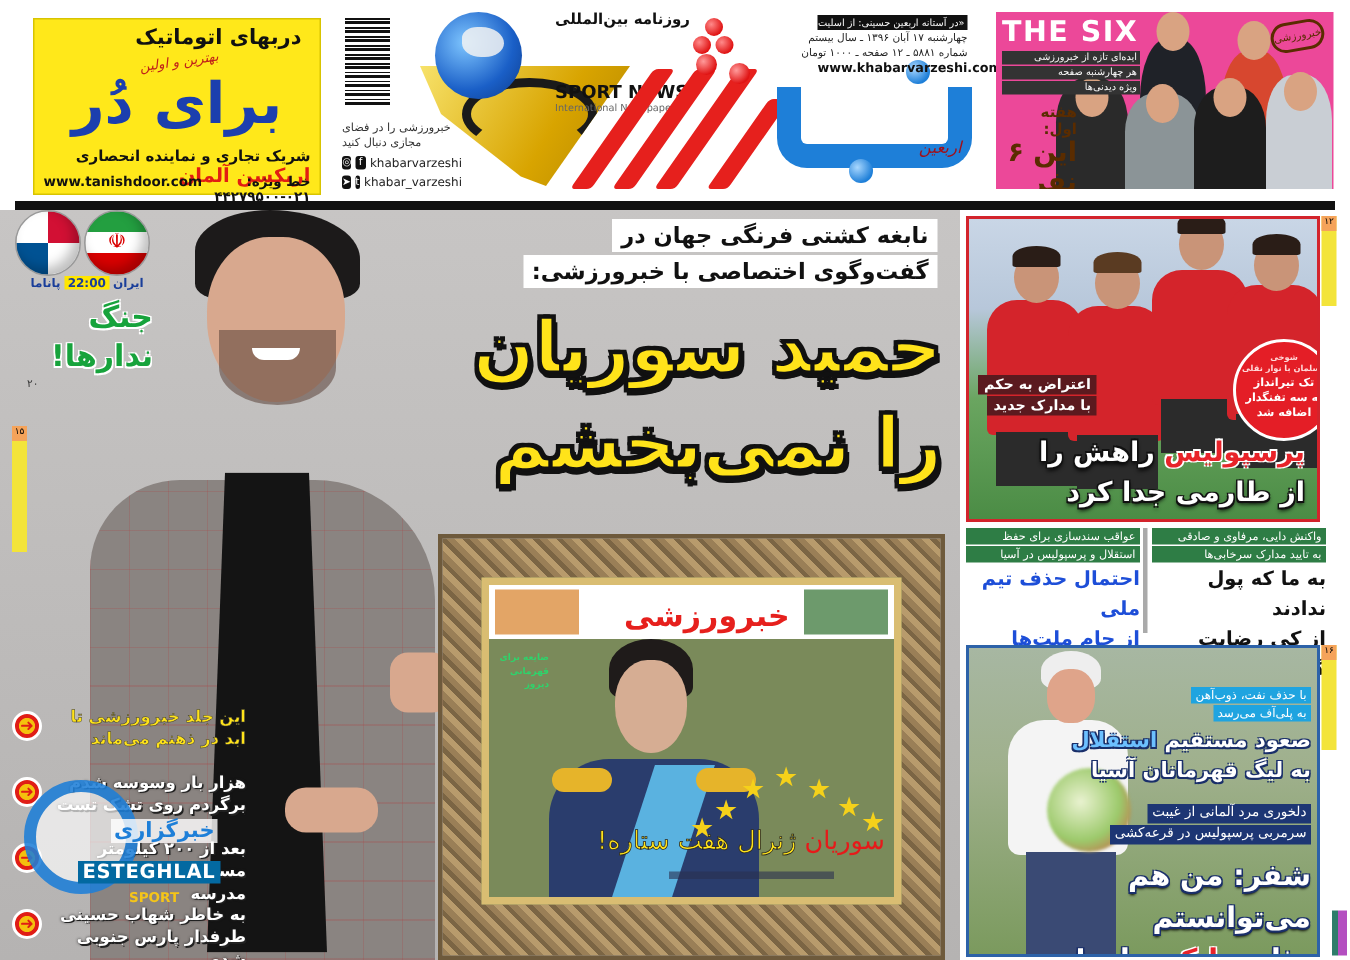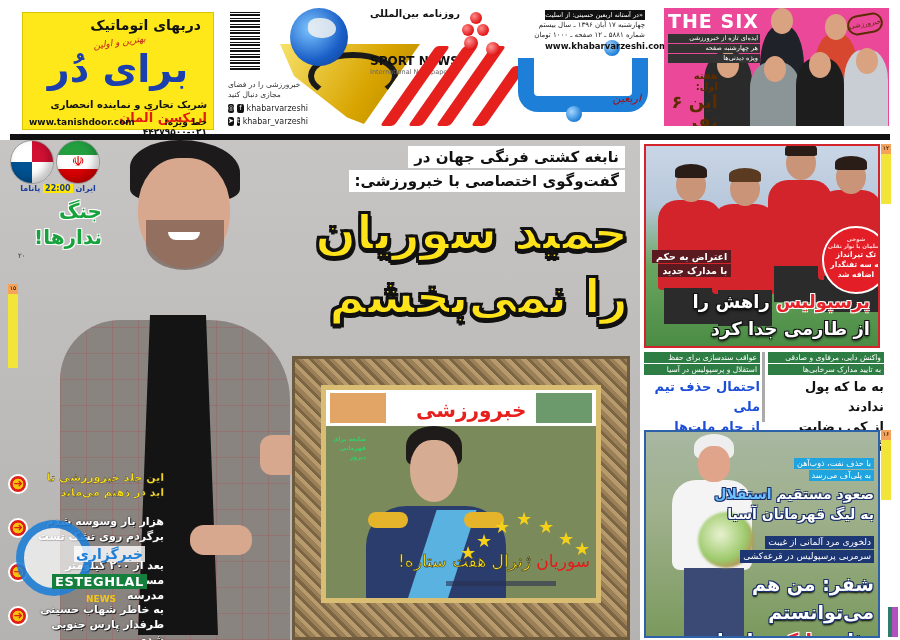--- a/index.html
+++ b/index.html
@@ -136,21 +136,21 @@
   .teaser { position: relative; height: 44px; }
   .teaser .arrow { position: absolute; left: 0; top: 4px; width: 20px; height: 20px; border-radius: 50%; background: radial-gradient(circle, #f4c10d 0 45%, #e01d16 50%); border: 2px solid #fff; color: #e01d16; font-size: 11px; text-align: center; line-height: 16px; font-weight: bold; }
   .teaser .txt { position: absolute; left: 26px; top: 0; width: 130px; direction: rtl; text-align: right; font-size: 11px; font-weight: bold; line-height: 15px; }
   .teaser.yellow .txt { color: #ffe31a; -webkit-text-stroke: .3px #333; }
   .teaser.white .txt { color: #fff; text-shadow: 0 0 2px #222, 1px 1px 0 #222; }
 
   
   #watermark { position: absolute; left: 2px; top: 514px; width: 140px; height: 126px; pointer-events: none; }
   #watermark .ring { position: absolute; left: 14px; top: 6px; width: 76px; height: 76px; border-radius: 50%; border: 8px solid #1e7fd8; background: rgba(255,255,255,.75); opacity: .88; }
   #watermark .fa { position: absolute; left: 72px; top: 32px; font-size: 14px; font-weight: bold; color: #1e7fd8; background: rgba(255,255,255,.8); padding: 0 2px; direction: rtl; text-align: right; }
-  #watermark .en { position: absolute; left: 50px; top: 60px; font-size: 13px; font-weight: bold; color: #fff; background: #15803d; padding: 0 3px; letter-spacing: .5px; }
+  #watermark .en { position: absolute; left: 50px; top: 60px; font-size: 13px; font-weight: bold; color: #fff; background: #0369a1; padding: 0 3px; letter-spacing: .5px; }
   #watermark .news { position: absolute; left: 84px; top: 80px; font-size: 9px; font-weight: bold; color: #f5c518; }
 
   
   #right-col { position: absolute; left: 640px; top: 140px; width: 260px; height: 500px; background: #fff; }
   #perspolis { position: absolute; left: 4px; top: 4px; width: 236px; height: 204px; border: 2px solid #d3242c; overflow: hidden;
     background: linear-gradient(180deg, #c9d6e6 0%, #b7c7da 30%, #6aa560 60%, #4b8c45 100%); }
   .player { position: absolute; bottom: 0; }
   .player .h { position: absolute; width: 30px; height: 34px; border-radius: 50%; background: #c99478; }
   .player .hair { position: absolute; width: 32px; height: 14px; border-radius: 50% 50% 10% 10%; background: #2a1d17; }
   .player .torso { position: absolute; width: 64px; height: 90px; background: #d4242b; border-radius: 20px 20px 4px 4px; }
@@ -506,14 +506,14 @@
       <div class="num">۱۶</div>
     </div>
 </div>
 
 <div id="corner-mark"></div>
 
 <div id="watermark">
   <div class="ring"></div>
   <div class="fa">خبرگزاری</div>
   <div class="en">ESTEGHLAL</div>
-  <div class="news">NEWS</div>
+  <div class="news">SPORT</div>
 </div>
 
 </body></html>

